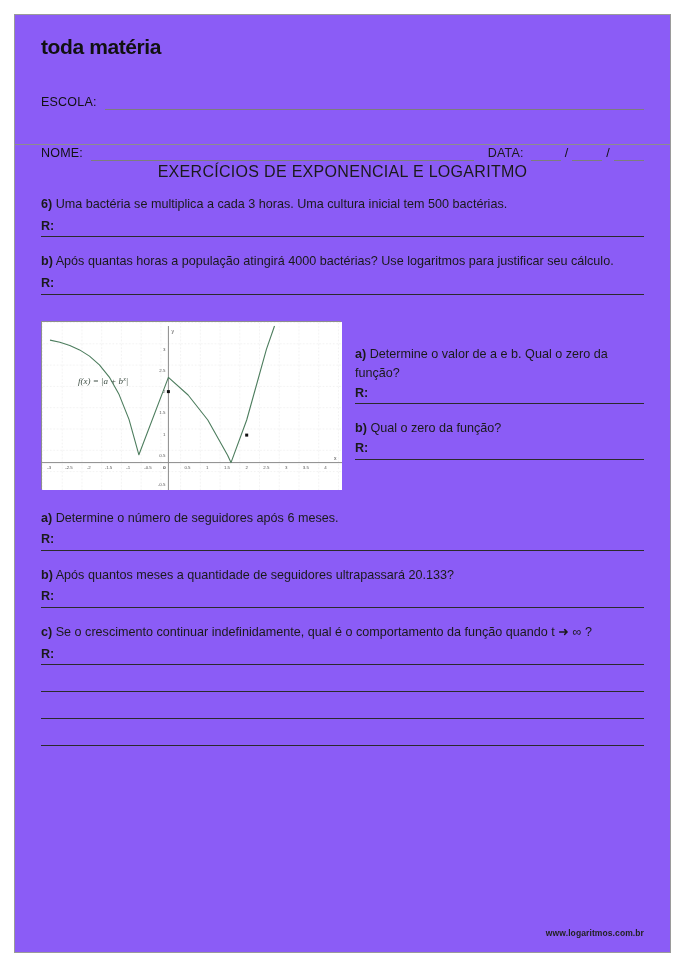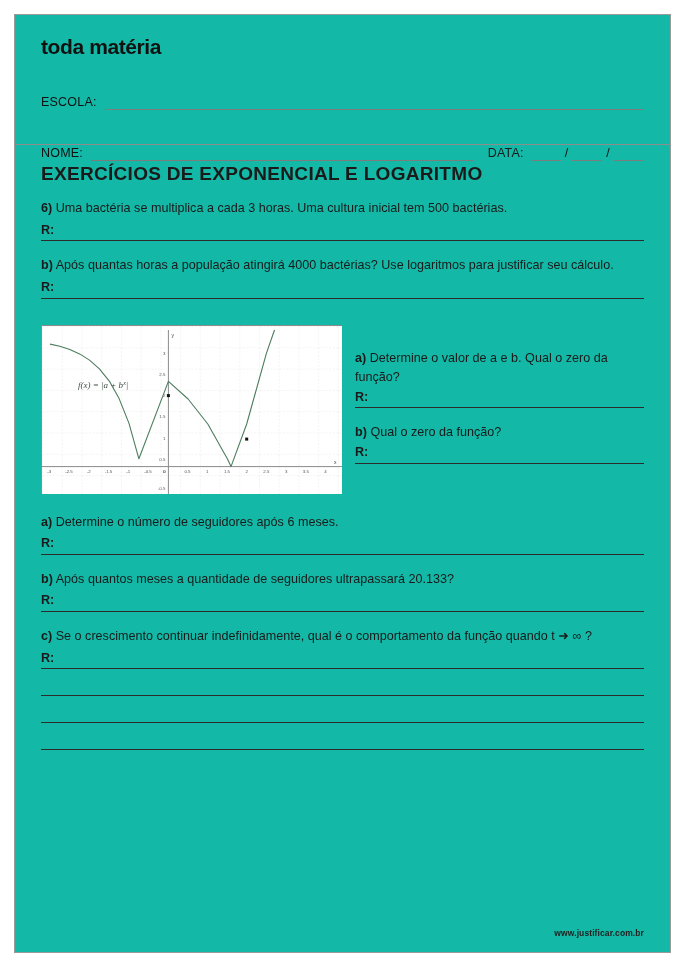--- a/index.html
+++ b/index.html
@@ -12,21 +12,21 @@
     font-family: "Liberation Sans", sans-serif;
     color: #1a1a1a;
     position: relative;
     overflow: hidden;
   }
   .page {
     position: absolute;
     left: 14px; top: 14px;
     width: 657px; height: 939px;
     border: 1px solid #9a9a9a;
-    background: #14b8a6;
+    background: #8b5cf6;
   }
   
   .header {
     border-bottom: 1px solid #8d8d8d;
     padding: 16px 26px 10px 26px;
     height: 130px;
   }
   .brand {
     font-size: 21px;
     font-weight: bold;
@@ -58,22 +58,23 @@
   .date-label { padding-bottom: 1px; margin-right: 7px; }
   .date-blank {
     width: 30px; height: 12px;
     border-bottom: 1px solid #7d7d7d;
   }
   .date-slash { padding: 0 4px 1px 4px; color: #111; }
 
   
   .content { padding: 16px 26px 0 26px; }
   .title {
-    font-size: 19px;
-    font-weight: bold;
+    text-align: center;
+    font-size: 16px;
+    font-weight: normal;
     letter-spacing: 0.3px;
     margin: 2px 0 14px 0;
   }
   .q {
     font-size: 12.6px;
     line-height: 1.55;
     margin: 0 0 4px 0;
   }
   .q b { font-weight: bold; }
   .q i { font-style: italic; }
@@ -288,14 +289,14 @@
       <span class="ans-label">R:</span>
       <span class="ans-rule"></span>
     </div>
 
     <div class="blank-rule"></div>
     <div class="blank-rule"></div>
     <div class="blank-rule"></div>
 
   </div>
 
-  <footer>www.justificar.com.br</footer>
+  <footer>www.logaritmos.com.br</footer>
 </div>
 
 </body></html>

